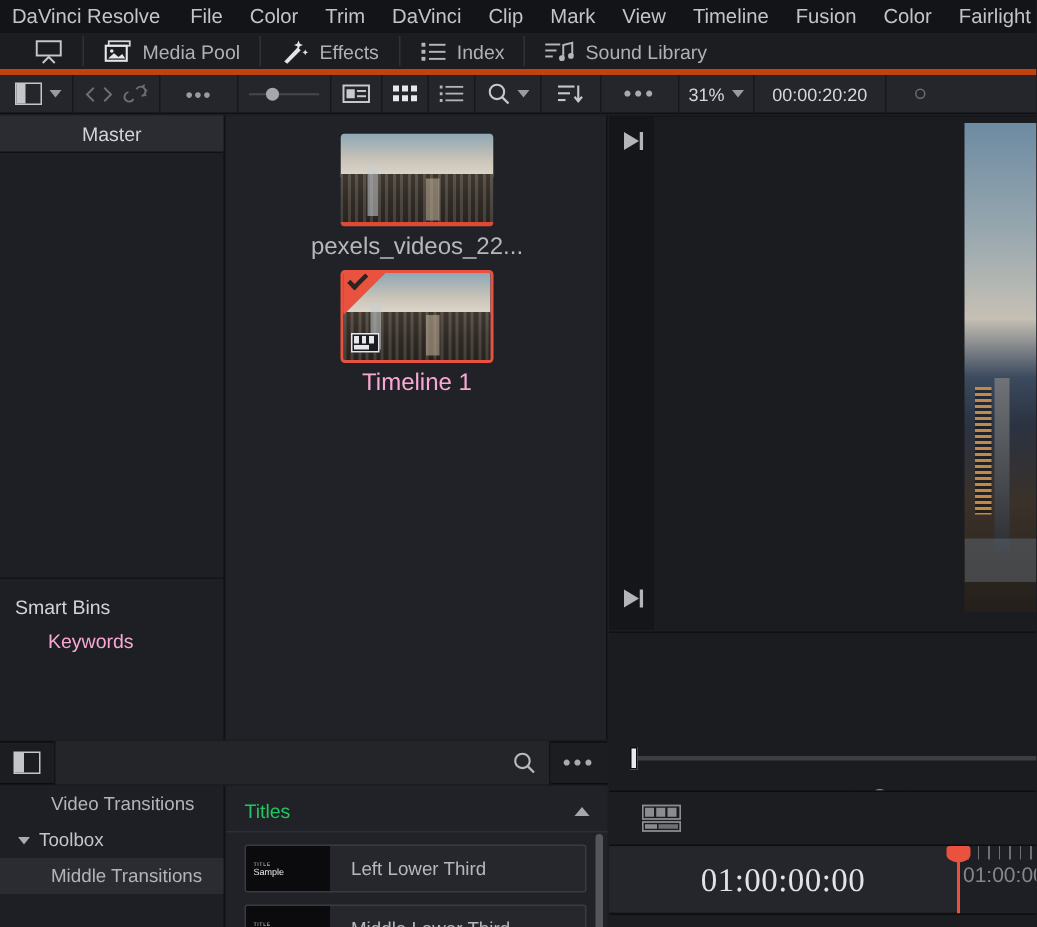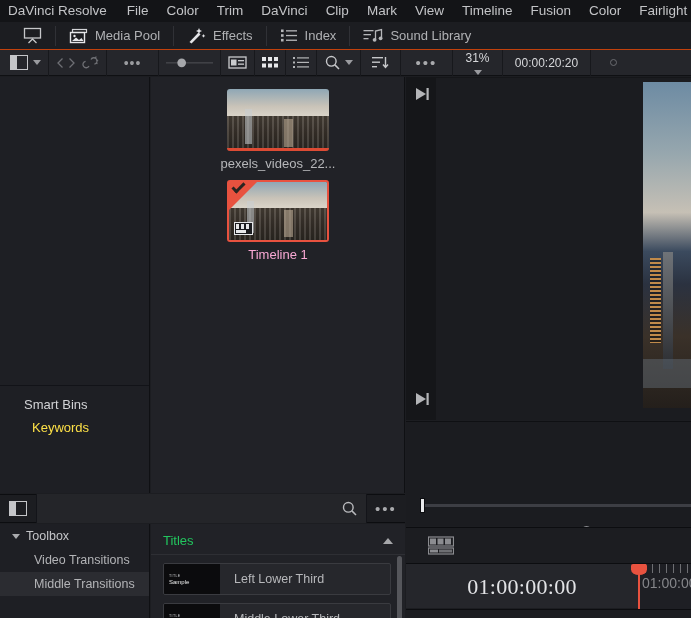--- a/index.html
+++ b/index.html
@@ -22,21 +22,21 @@
   .menubar .mi {
     font-size: 13.5px; color: #c3c4c7;
     padding: 0 9px; line-height: 22px;
   }
   .menubar .mi.app { padding-left: 0; padding-right: 11px; }
 
   
   .toolbar {
     height: 28px; background: #1c1d21;
     display: flex; align-items: center;
-    border-bottom: 1px solid #c2410c;
+    border-bottom: 4px solid #c2410c;
     padding-left: 10px;
   }
   .tb-btn {
     display: flex; align-items: center; gap: 7px;
     padding: 0 13px; height: 28px; color: #b0b1b4; font-size: 13px;
   }
   .tb-sep { width: 1px; height: 20px; background: #303136; }
   .ico { display: inline-block; line-height: 0; }
 
   
@@ -58,22 +58,22 @@
 
   .bin-list {
     position: absolute; left: 0; top: 0; width: 150px; height: 416px;
     background: #1e1f24; border-right: 1px solid #0f1013;
   }
   .bin-head {
     height: 25px; background: #2b2c31; display: flex; align-items: center;
     justify-content: center; font-size: 13px; color: #d2d3d6;
     border-bottom: 1px solid #0f1013;
   }
-  .bin-row { font-size: 13px; padding: 4px 0 4px 24px; color: #d2d3d6; }
-  .bin-row.sub { padding-left: 32px; color: #fde047; }
+  .bin-row { font-size: 13px; padding: 4px 0 4px 10px; color: #d2d3d6; }
+  .bin-row.sub { padding-left: 32px; color: #f9a8d4; }
   .bin-smart { position: absolute; left: 0; top: 308px; width: 100%;
                border-top: 1px solid #121318; padding-top: 7px; }
 
   .pool {
     position: absolute; left: 151px; top: 0; width: 254px; height: 416px;
     background: #212227; border-right: 1px solid #0f1013;
   }
   .thumb-wrap { position: absolute; left: 0; width: 254px; text-align: center; }
   .thumb {
     width: 102px; height: 62px; margin: 0 auto; position: relative;
@@ -94,21 +94,21 @@
     background: #c9cdd2; opacity: .55;
   }
   .thumb .hl2 {
     position: absolute; left: 56%; bottom: 6%; width: 9px; height: 46%;
     background: #b9a893; opacity: .6;
   }
   .thumb .redline {
     position: absolute; left: 0; bottom: 0; width: 100%; height: 3px;
     background: #dd4b34;
   }
-  .thumb-label { font-size: 13px; color: #b6b7ba; margin-top: 5px; }
+  .thumb-label { font-size: 16px; color: #b6b7ba; margin-top: 5px; }
   .thumb.selected { border: 2px solid #e8523f; }
   .corner {
     position: absolute; left: 0; top: 0; width: 0; height: 0;
     border-top: 28px solid #e8523f; border-right: 28px solid transparent;
   }
   .checkmark {
     position: absolute; left: 3px; top: 1px; width: 13px; height: 7px;
     border-left: 3px solid #2a2521; border-bottom: 3px solid #2a2521;
     transform: rotate(-45deg);
   }
@@ -424,35 +424,36 @@
       <svg width="17" height="14" viewBox="0 0 17 14">
         <rect x="0" y="1" width="11" height="1.4" fill="#c6c7ca"></rect>
         <rect x="0" y="5.5" width="8" height="1.4" fill="#c6c7ca"></rect>
         <rect x="0" y="10" width="5" height="1.4" fill="#c6c7ca"></rect>
         <path d="M13.5 1 V11 M11 8.5 L13.5 11.5 L16 8.5" fill="none" stroke="#c6c7ca" stroke-width="1.4"></path>
       </svg>
     </div>
     <div class="cell" style="width:52px;">
       <span style="color:#a9aaad;font-size:15px;letter-spacing:2px;">•••</span>
     </div>
-    <div class="cell" style="width:50px;flex-direction:column;">
+    <div class="cell" style="width:50px;">
       <span style="font-size:12px;color:#d6d7da;">31%</span>
       <span class="chev"></span>
     </div>
     <div class="cell" style="width:88px;">
       <span style="font-size:12px;color:#d6d7da;">00:00:20:20</span>
     </div>
     <div class="cell nb" style="width:44px;">
       <span style="width:7px;height:7px;border-radius:50%;border:1px solid #6a6b70;display:inline-block;"></span>
     </div>
   </div>
 
   <div class="body">
 
     <div class="bin-list">
+      <div class="bin-head">Master</div>
       <div class="bin-smart">
         <div class="bin-row">Smart Bins</div>
         <div class="bin-row sub">Keywords</div>
       </div>
     </div>
 
     <div class="pool">
       <div class="thumb-wrap" style="top:12px;">
         <div class="thumb">
           <div class="sky"></div>
@@ -559,26 +560,26 @@
       <div class="search-field">
         <svg width="15" height="15" viewBox="0 0 15 15">
           <circle cx="6.3" cy="6.3" r="4.8" fill="none" stroke="#b9babd" stroke-width="1.4"></circle>
           <path d="M9.9 9.9 L14 14" stroke="#b9babd" stroke-width="1.5"></path>
         </svg>
       </div>
       <div class="dots3">•••</div>
     </div>
 
     <div class="eff-tree">
+      <div class="tree-row sub">
+        <span>Video Transitions</span>
+      </div>
       <div class="tree-row">
         <span class="tri"></span>
         <span>Toolbox</span>
-      </div>
-      <div class="tree-row sub">
-        <span>Video Transitions</span>
       </div>
       <div class="tree-row sub active">
         <span>Middle Transitions</span>
       </div>
     </div>
 
     <div class="eff-list">
       <div class="eff-head">
         <span>Titles</span>
         <span class="caret-up"></span>

